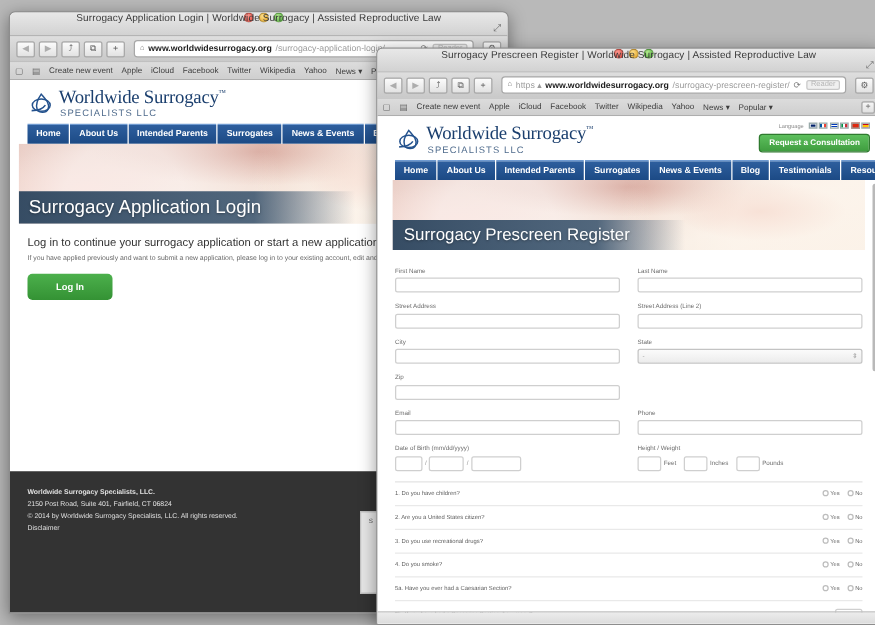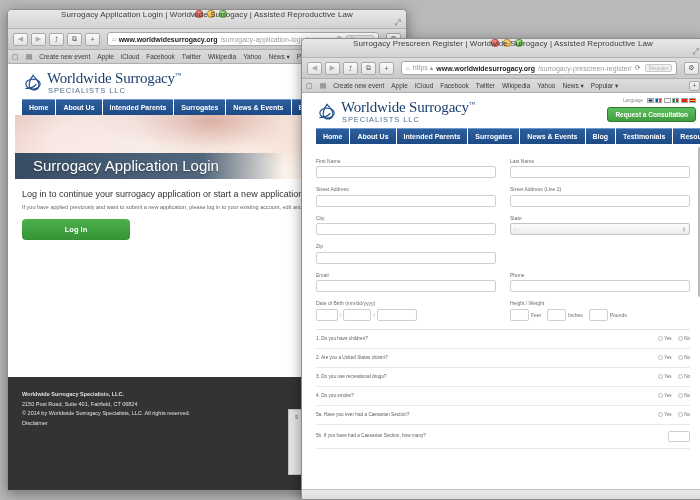--- a/index.html
+++ b/index.html
@@ -153,36 +153,36 @@
   }
   .hero-band span {
     color: #fff; font-weight: normal;
     text-shadow: 0 1px 2px rgba(0,0,0,.35);
   }
 
   
   #win-back { left: 7px; top: 9px; width: 400px; height: 482px; }
   #win-back .page { height: 100%; }
   #win-back .hero { height: 64px; margin: 0 7px; }
-  #win-back .hero-band { height: 26px; width: 70%; padding-left: 18px; text-align: right; }
+  #win-back .hero-band { height: 26px; width: 70%; padding-left: 8px; text-align: right; }
   #win-back .hero-band span { font-size: 15px; }
 
   .login-body { padding: 10px 14px 0 14px; }
   .login-h {
     font-size: 9px; color: #333; margin-bottom: 4px; font-weight: normal;
   }
   .login-p { font-size: 5.5px; color: #666; line-height: 1.55; margin-bottom: 8px; }
   .btn-row { display: flex; gap: 7px; }
   .grn-btn {
     background: linear-gradient(#4cb04c, #349234);
     border-radius: 4px; color: #fff;
     font-size: 7.5px; font-weight: bold;
     padding: 6px 0; text-align: center;
   }
-  #lb1 { width: 108px; }
+  #lb1 { width: 68px; }
   #lb2 { width: 105px; }
 
   .footer-dark {
     position: absolute; left: 0; right: 0; bottom: 0; top: 313px;
     background: #333;
     color: #e8e8e8;
     padding: 13px 14px;
   }
   .foot-line { font-size: 5.5px; line-height: 1.75; color: #e0e0e0; }
   .foot-line.b { font-weight: bold; }
@@ -444,20 +444,27 @@
         <div class="nav-item">About Us</div>
         <div class="nav-item">Intended Parents</div>
         <div class="nav-item">Surrogates</div>
         <div class="nav-item">News &amp; Events</div>
         <div class="nav-item">Blog</div>
         <div class="nav-item">Testimonials</div>
         <div class="nav-item">Resources</div>
       </div>
     </div>
 
+    <div class="hero">
+      <div class="hero-img"></div>
+      <div class="hero-soft"></div>
+      <div class="hero-band">
+        <span>Surrogacy Prescreen Register</span>
+      </div>
+    </div>
 
     <div class="form">
       <div class="frow">
         <div class="fcell">
           <span class="flabel">First Name</span>
           <div class="finput"></div>
         </div>
         <div class="fcell">
           <span class="flabel">Last Name</span>
           <div class="finput"></div>

